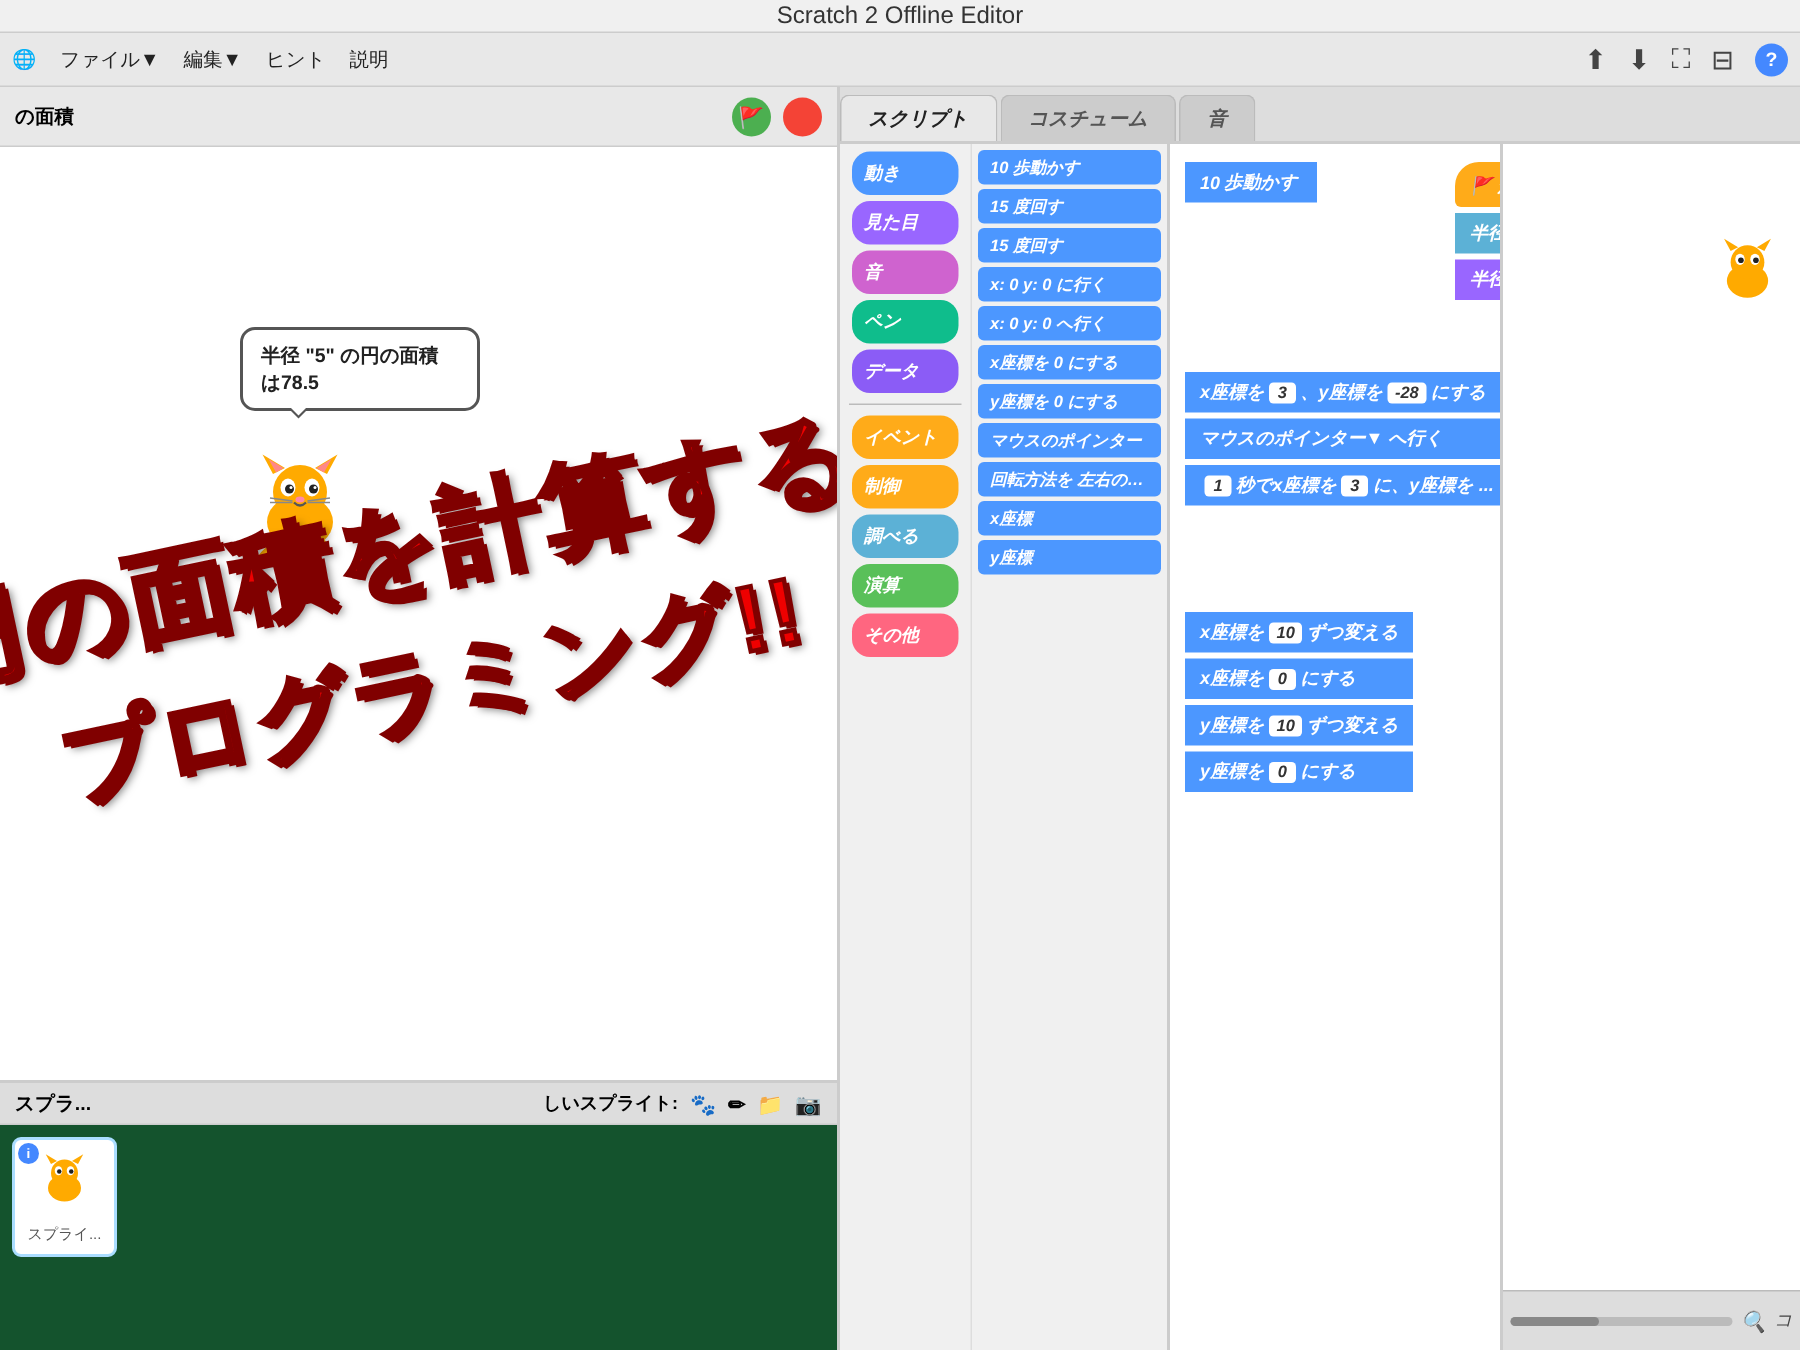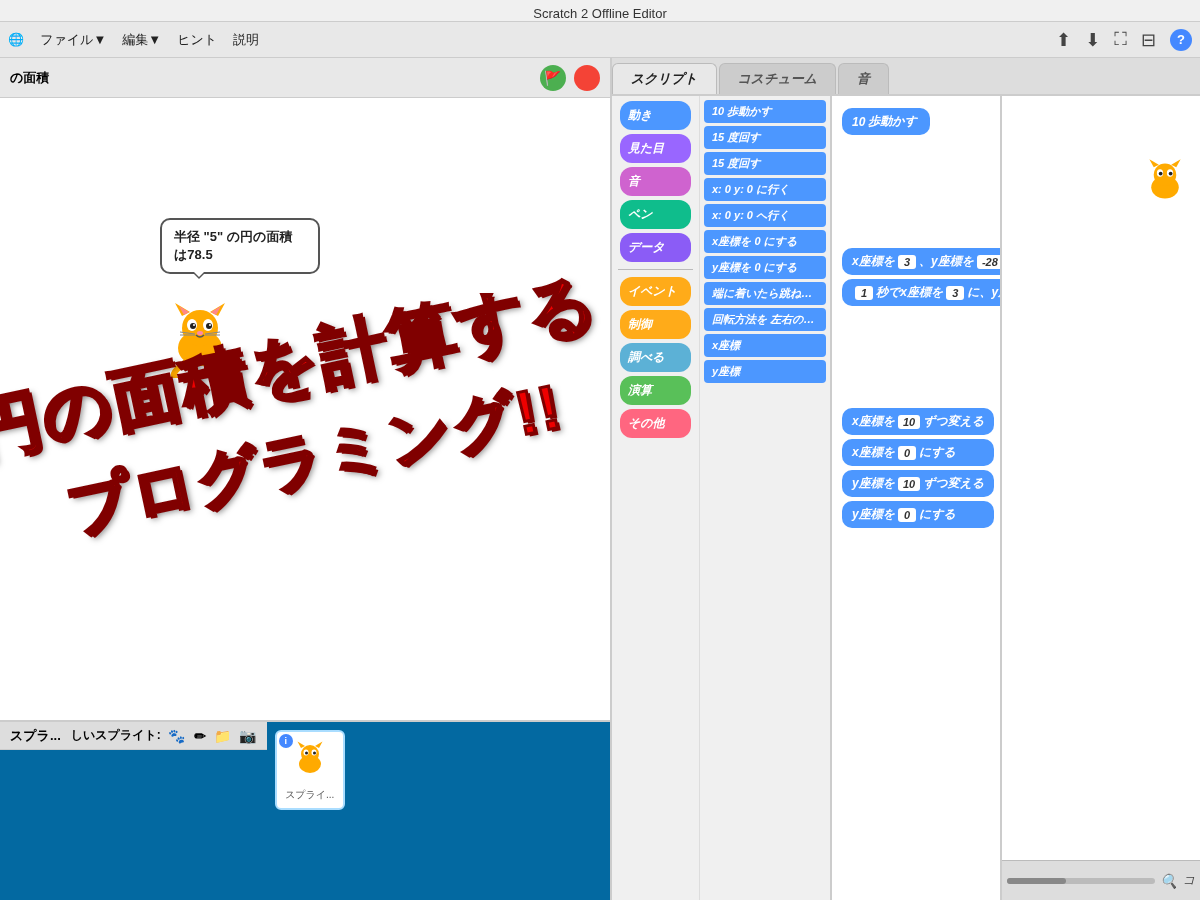--- a/index.html
+++ b/index.html
@@ -9,23 +9,23 @@
       overflow: hidden;
       font-family: 'Helvetica Neue', Arial, sans-serif;
       background: #e0e0e0;
     }
 
     
     #title-bar {
       background: #f0f0f0;
       height: 22px;
       display: flex;
-      align-items: flex-end;
+      align-items: center;
       justify-content: center;
-      font-size: 13px;
+      font-size: 16px;
       color: #333;
       border-bottom: 1px solid #ccc;
     }
 
     
     #menu-bar {
       background: #e8e8e8;
       height: 36px;
       display: flex;
       align-items: center;
@@ -51,21 +51,21 @@
     }
 
     
     #main {
       display: flex;
       height: calc(900px - 58px);
     }
 
     
     #left-panel {
-      width: 612px;
+      width: 560px;
       display: flex;
       flex-direction: column;
       background: #f5f5f5;
       border-right: 2px solid #ccc;
     }
 
     
     #stage-header {
       background: #e8e8e8;
       height: 40px;
@@ -193,24 +193,24 @@
       align-items: center;
       padding: 0 10px;
       font-size: 12px;
       color: #444;
       gap: 20px;
     }
 
     
     #sprite-area {
       height: 180px;
-      background: #0369a1;
+      background: #14532d;
       border-top: 2px solid #ccc;
       display: flex;
-      flex-direction: row;
+      flex-direction: column;
     }
     #sprite-header {
       height: 28px;
       background: #ddd;
       display: flex;
       align-items: center;
       padding: 0 10px;
       font-size: 13px;
       font-weight: bold;
       border-bottom: 1px solid #ccc;
@@ -344,21 +344,21 @@
       background: white;
       padding: 10px;
       overflow: auto;
       position: relative;
     }
 
     
     .block {
       display: inline-flex;
       align-items: center;
-      border-radius: 10px;
+      border-radius: 0;
       padding: 5px 10px;
       font-size: 12px;
       font-weight: bold;
       color: white;
       margin: 2px 0;
       white-space: nowrap;
       cursor: pointer;
       position: relative;
     }
     .block-motion { background: #4c97ff; }
@@ -585,21 +585,21 @@
             <div class="category-btn cat-more">その他</div>
           </div>
           <div id="block-col">
             <div class="palette-block block-motion">10 歩動かす</div>
             <div class="palette-block block-motion">15 度回す</div>
             <div class="palette-block block-motion">15 度回す</div>
             <div class="palette-block block-motion">x: 0 y: 0 に行く</div>
             <div class="palette-block block-motion">x: 0 y: 0 へ行く</div>
             <div class="palette-block block-motion">x座標を 0 にする</div>
             <div class="palette-block block-motion">y座標を 0 にする</div>
-            <div class="palette-block block-motion">端に着いたら跳ね返る</div>
+            <div class="palette-block block-motion">マウスのポインター</div>
             <div class="palette-block block-motion">回転方法を 左右のみ▼ にする</div>
             <div class="palette-block block-motion">x座標</div>
             <div class="palette-block block-motion">y座標</div>
           </div>
         </div>
       </div>
 
       <div id="script-workspace">
 
         <div class="block-stack" style="top:10px; left:10px;">
@@ -617,20 +617,23 @@
             半径は？ と聞いて待つ
           </div>
           <div class="block block-looks" style="background:#9966ff;">
             半径  "の円の... は  と
           </div>
         </div>
 
         <div class="block-stack" style="top:150px; left:10px;">
           <div class="block block-motion">
             x座標を <span class="block-val">3</span> 、y座標を <span class="block-val">-28</span> にする
+          </div>
+          <div class="block block-motion">
+            マウスのポインター▼ へ行く
           </div>
           <div class="block block-motion">
             <span class="block-val">1</span> 秒でx座標を <span class="block-val">3</span> に、y座標を ...
           </div>
         </div>
 
         <div class="block-stack" style="top:310px; left:10px;">
           <div class="block block-motion">
             x座標を <span class="block-val">10</span> ずつ変える
           </div>

